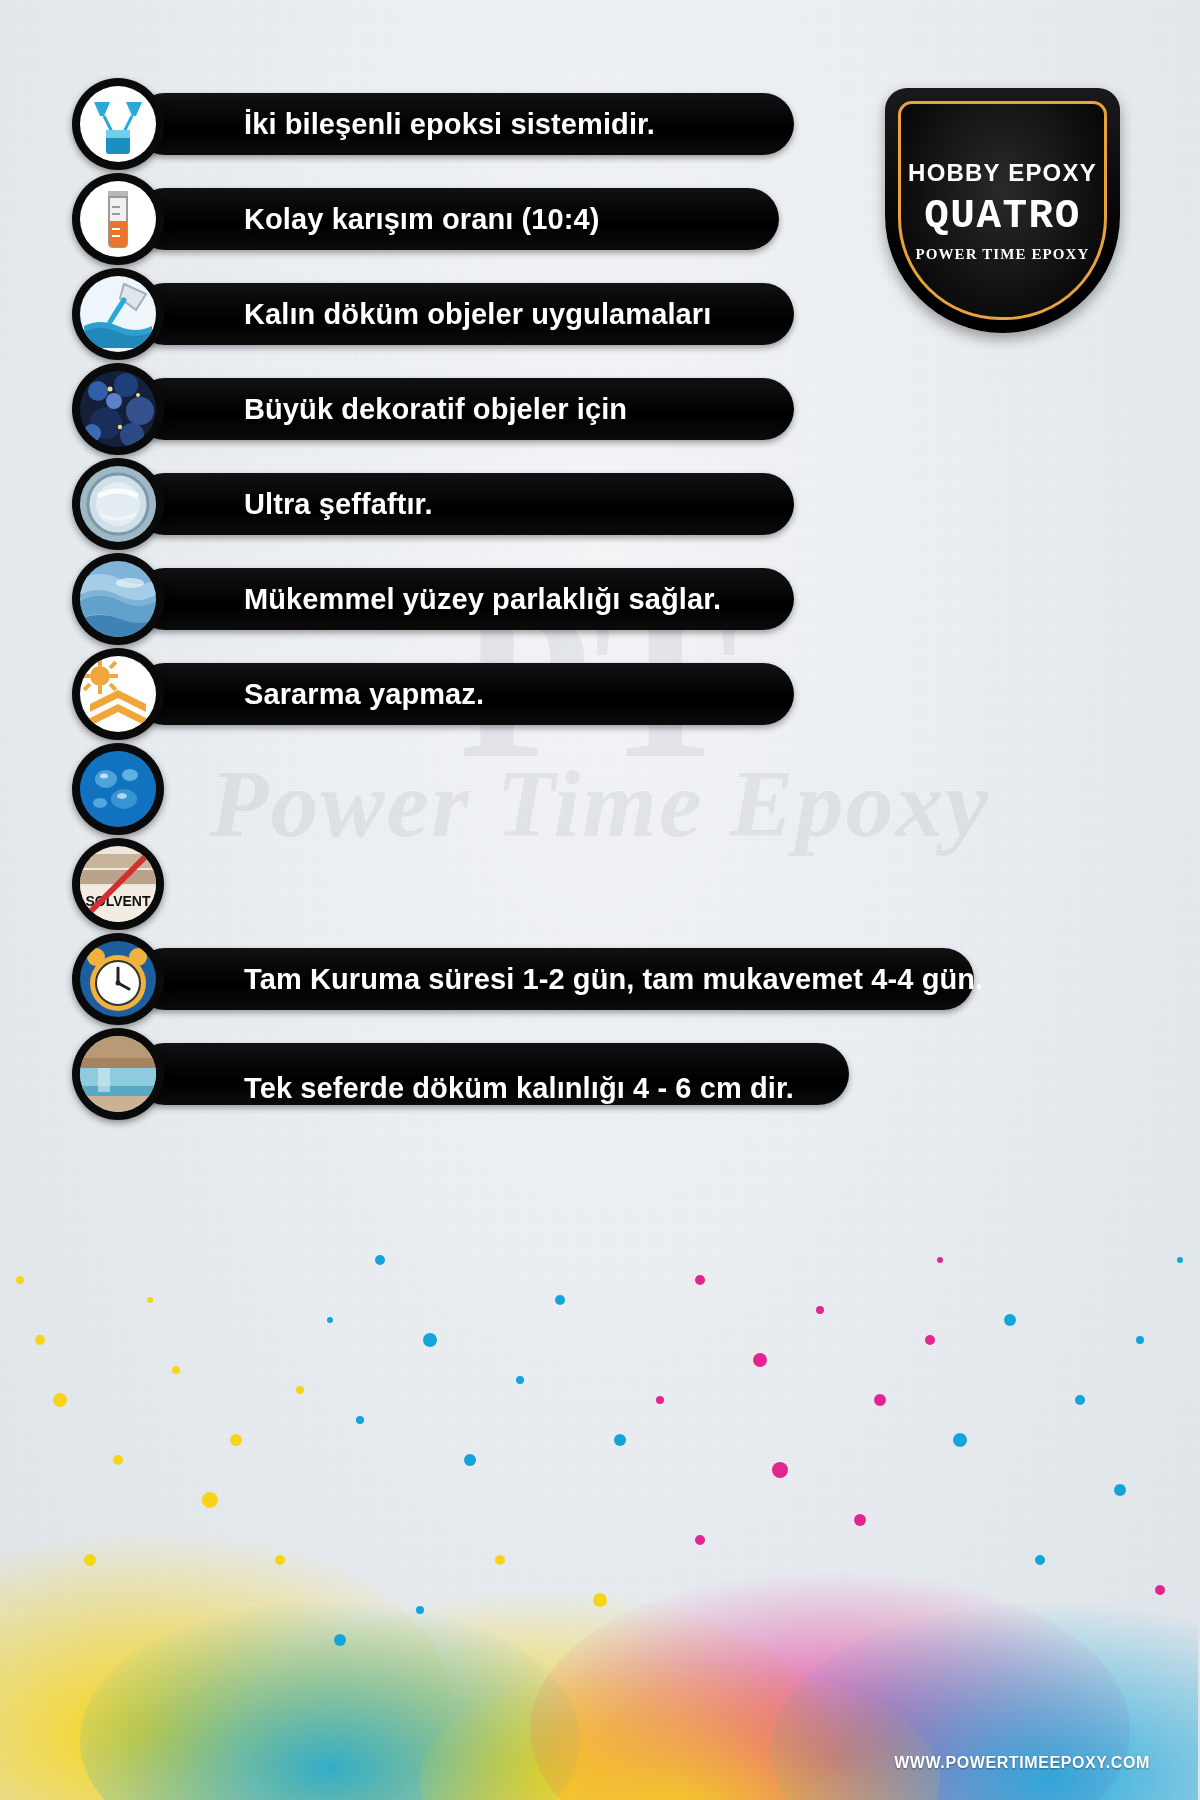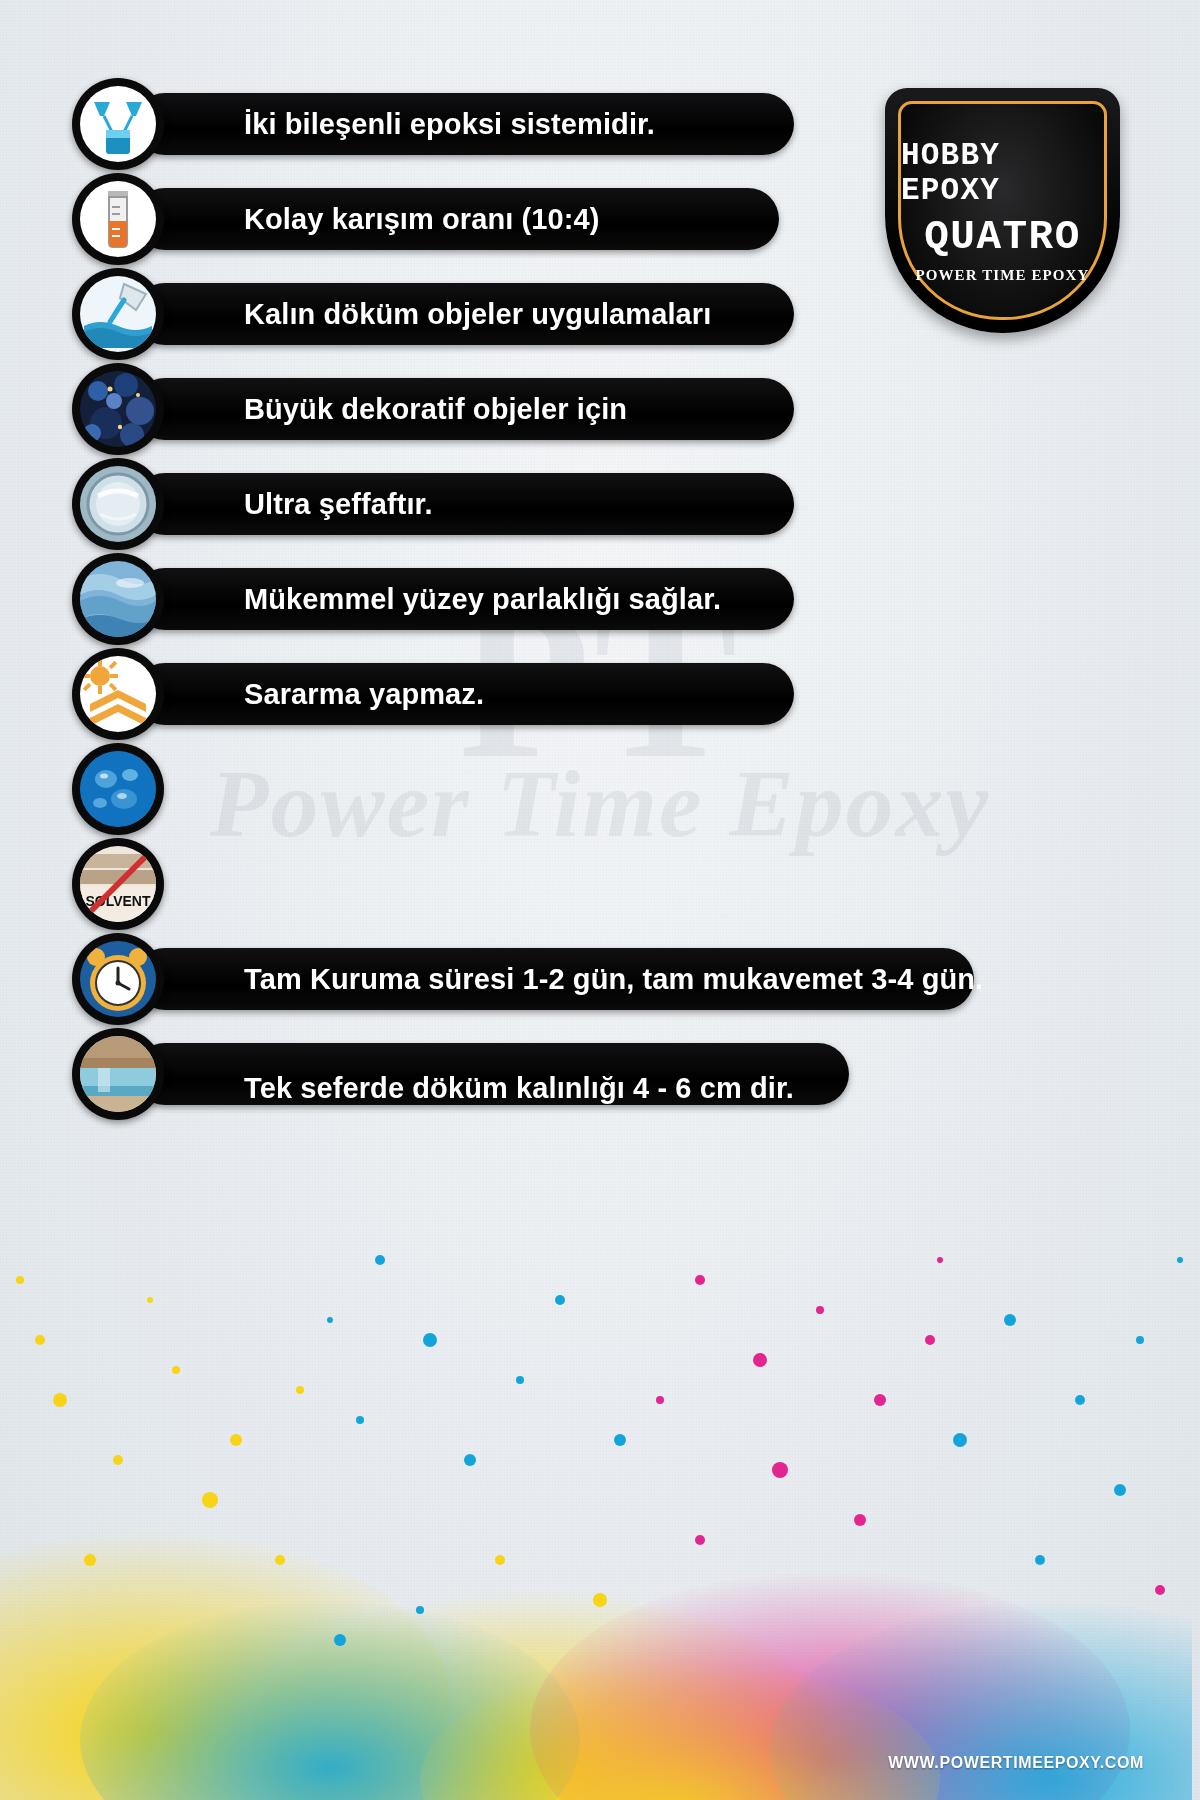--- a/index.html
+++ b/index.html
@@ -132,23 +132,23 @@
     border: 3px solid #e8a33d;
     border-radius: 14px 14px 102px 102px;
     display: flex;
     flex-direction: column;
     align-items: center;
     justify-content: center;
     background: radial-gradient(ellipse at 50% 40%, #2a2a2c 0%, #080808 80%);
   }
   .logo-top {
     color: #ffffff;
-    font-family: Liberation Mono, monospace;
-    font-weight: bold;
-    font-size: 31px;
+    font-family: Liberation Sans, sans-serif;
+    font-weight: bold;
+    font-size: 24px;
     letter-spacing: 1.2px;
   }
   .logo-main {
     color: #ffffff;
     font-family: Liberation Mono, monospace;
     font-weight: bold;
     font-size: 41px;
     letter-spacing: 1.5px;
     margin: 6px 0 7px 0;
   }
@@ -157,21 +157,21 @@
     font-family: "Liberation Serif", serif;
     font-weight: bold;
     font-size: 15px;
     letter-spacing: 1.1px;
   }
 
   
   .splash {
     position: absolute;
     left: 0;
-    right: 8px;
+    right: 2px;
     bottom: 0;
     height: 660px;
     overflow: hidden;
     pointer-events: none;
   }
   .footer-url {
     position: absolute;
     right: 48px;
     bottom: 28px;
     color: #ffffff;
@@ -371,21 +371,21 @@
             <rect x="0" y="40" width="76" height="36" fill="#f2ece2"></rect>
             <text x="38" y="60" font-family="Liberation Sans, sans-serif" font-size="14" font-weight="bold" fill="#111111" text-anchor="middle">SOLVENT</text>
             <line x1="8" y1="68" x2="68" y2="8" stroke="#d03030" stroke-width="6"></line>
           </svg>
         </div>
       </div>
     </div>
 
     <div class="feature-row">
       <div class="pill" style="width:840px;">
-        <span class="pill-text">Tam Kuruma süresi 1-2 gün, tam mukavemet 3-4 gün.</span>
+        <span class="pill-text">Tam Kuruma süresi 1-2 gün, tam mukavemet 4-4 gün.</span>
       </div>
       <div class="icon-badge">
         <div class="icon-inner">
           <svg width="76" height="76" viewBox="0 0 76 76">
             <rect width="76" height="76" fill="#1d5f9e"></rect>
             <circle cx="16" cy="16" r="9" fill="#f0b23c"></circle>
             <circle cx="58" cy="16" r="9" fill="#f0b23c"></circle>
             <circle cx="38" cy="42" r="28" fill="#f0b23c"></circle>
             <circle cx="38" cy="42" r="22" fill="#ffffff" stroke="#333333" stroke-width="2"></circle>
             <line x1="38" y1="42" x2="38" y2="27" stroke="#222222" stroke-width="3" stroke-linecap="round"></line>

